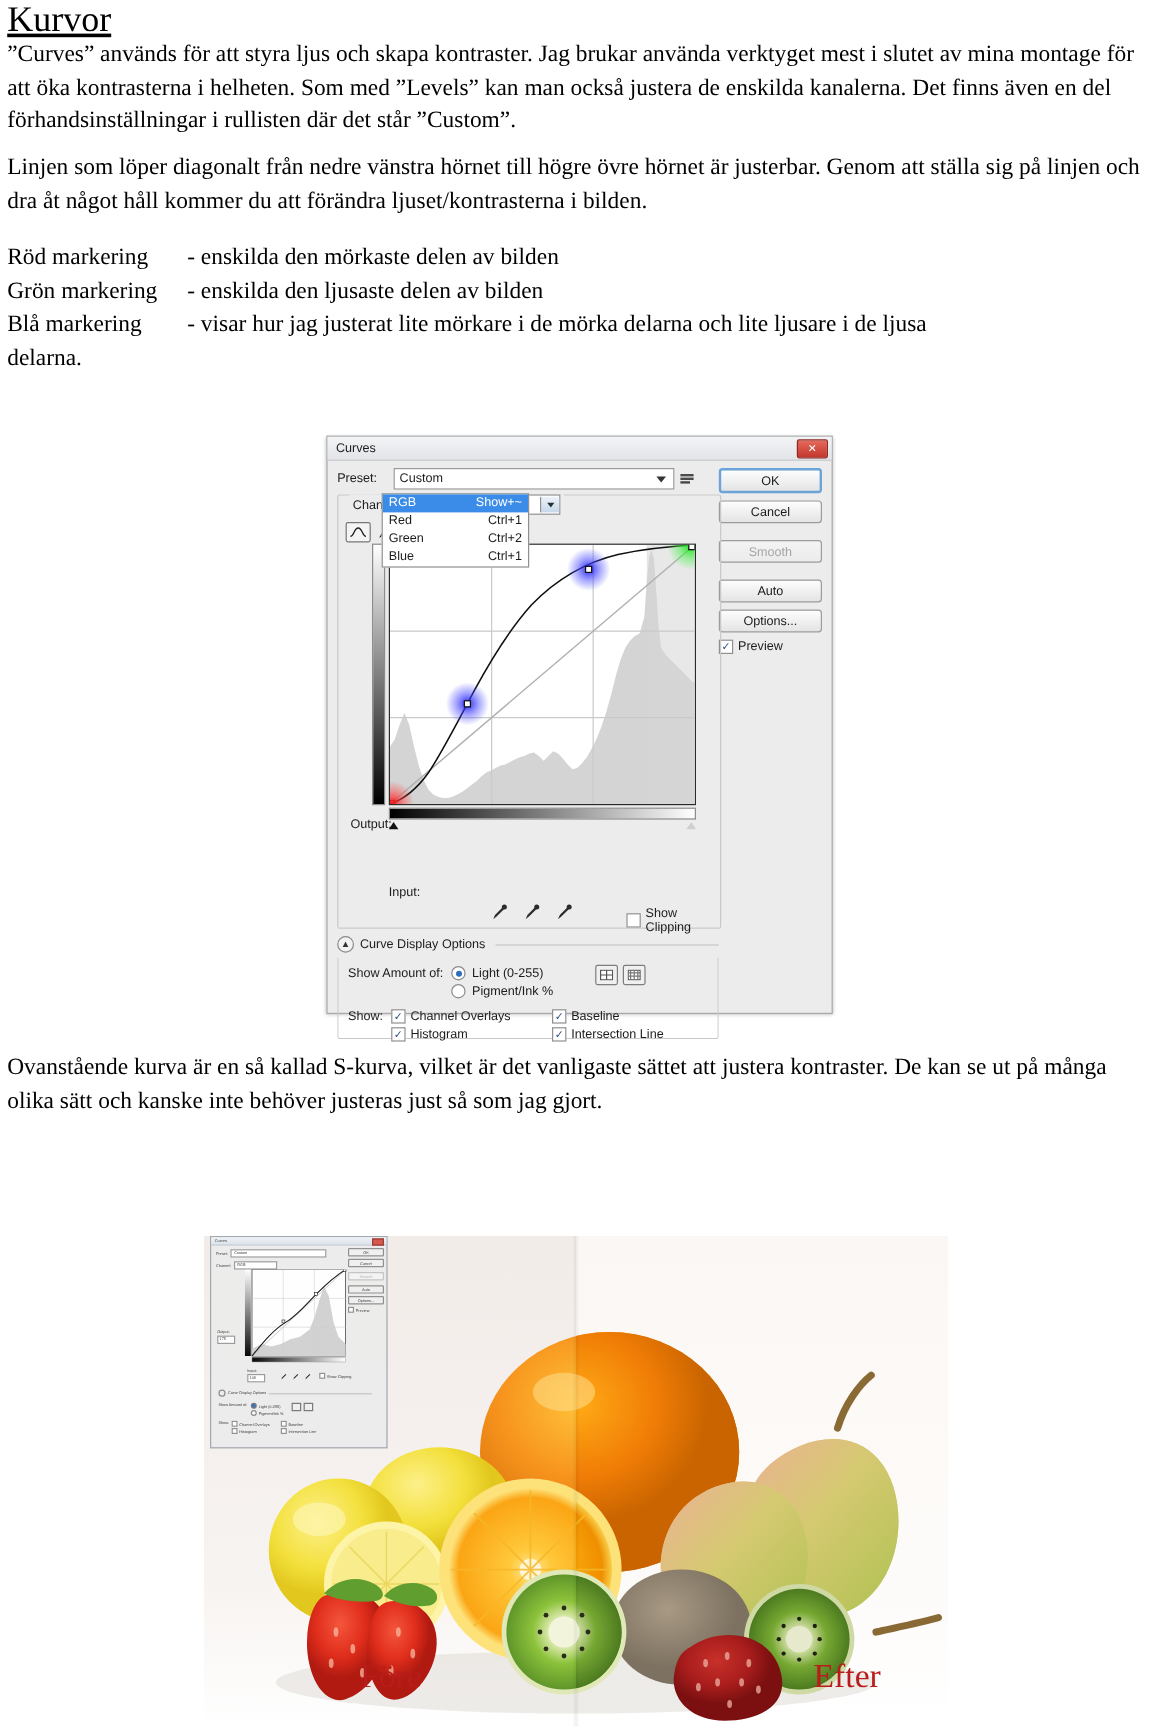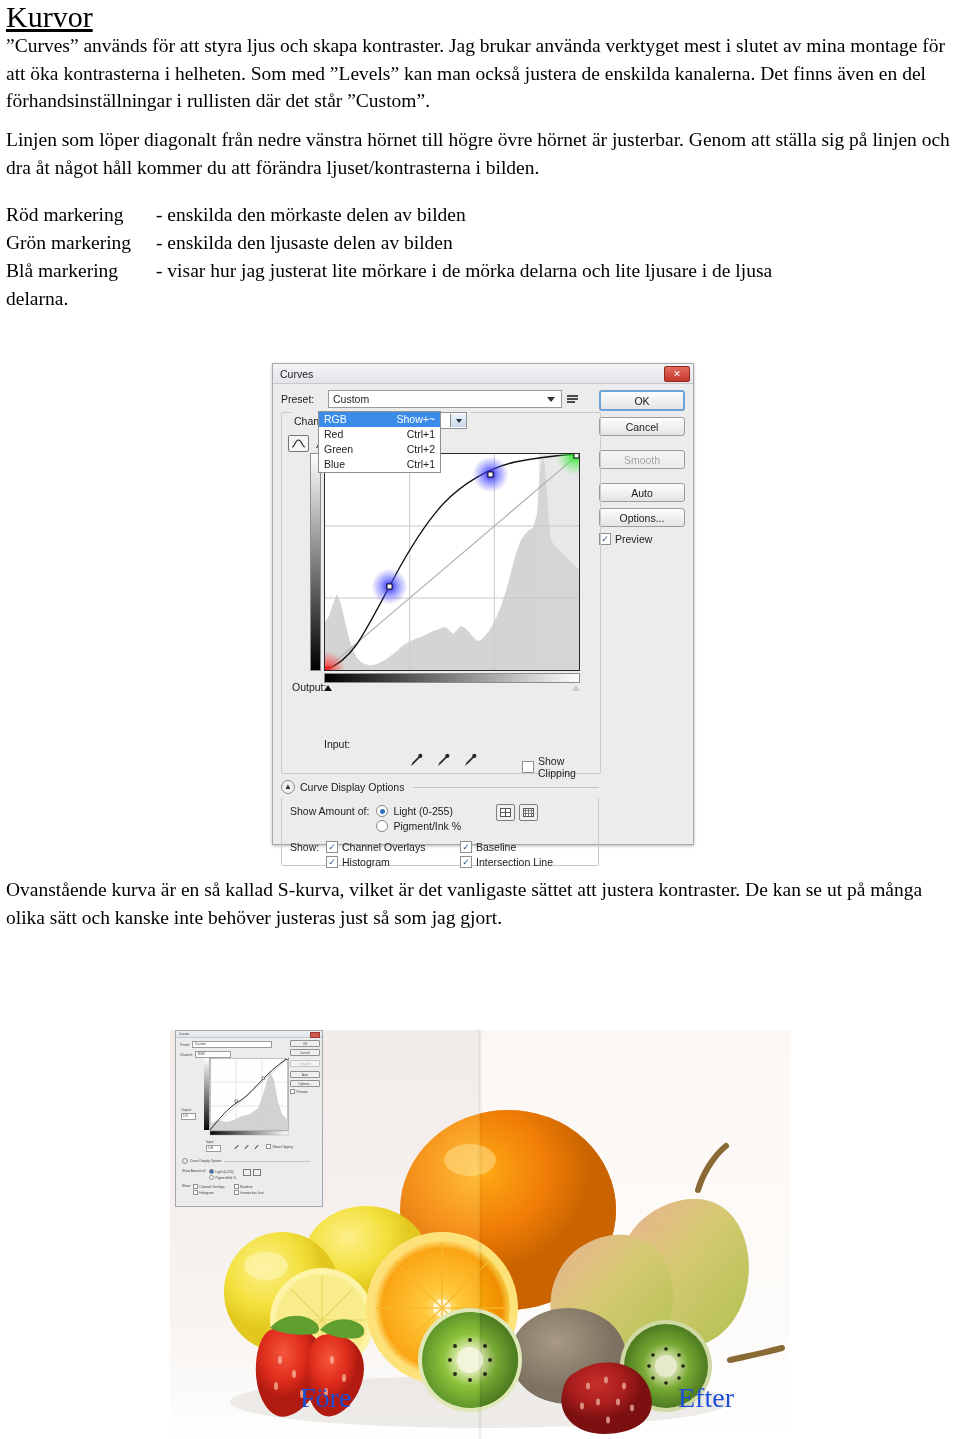--- a/index.html
+++ b/index.html
@@ -193,21 +193,21 @@
   .show-line{display:flex;gap:14px;}
   .show-item{display:flex;align-items:center;gap:4px;}
   .show-item .w1{width:104px;display:inline-block;}
 
   
   .photo{
     position:absolute;left:170px;top:1030px;width:620px;height:409px;overflow:hidden;
   }
   .photo-label{
     position:absolute;font-family:"Liberation Serif","DejaVu Serif",serif;
-    font-size:28px;color:#1d4ed8;
+    font-size:28px;color:#b91c1c;
   }
   .inset{
     position:absolute;left:5px;top:0px;width:148px;height:177px;
     background:#ececec;border:1px solid #9fa6ad;
     box-sizing:border-box;font-size:3.2px;color:#3b3b3b;
     font-family:"Liberation Sans","DejaVu Sans",sans-serif;
     opacity:.97;
   }
 </style>
 </head>

